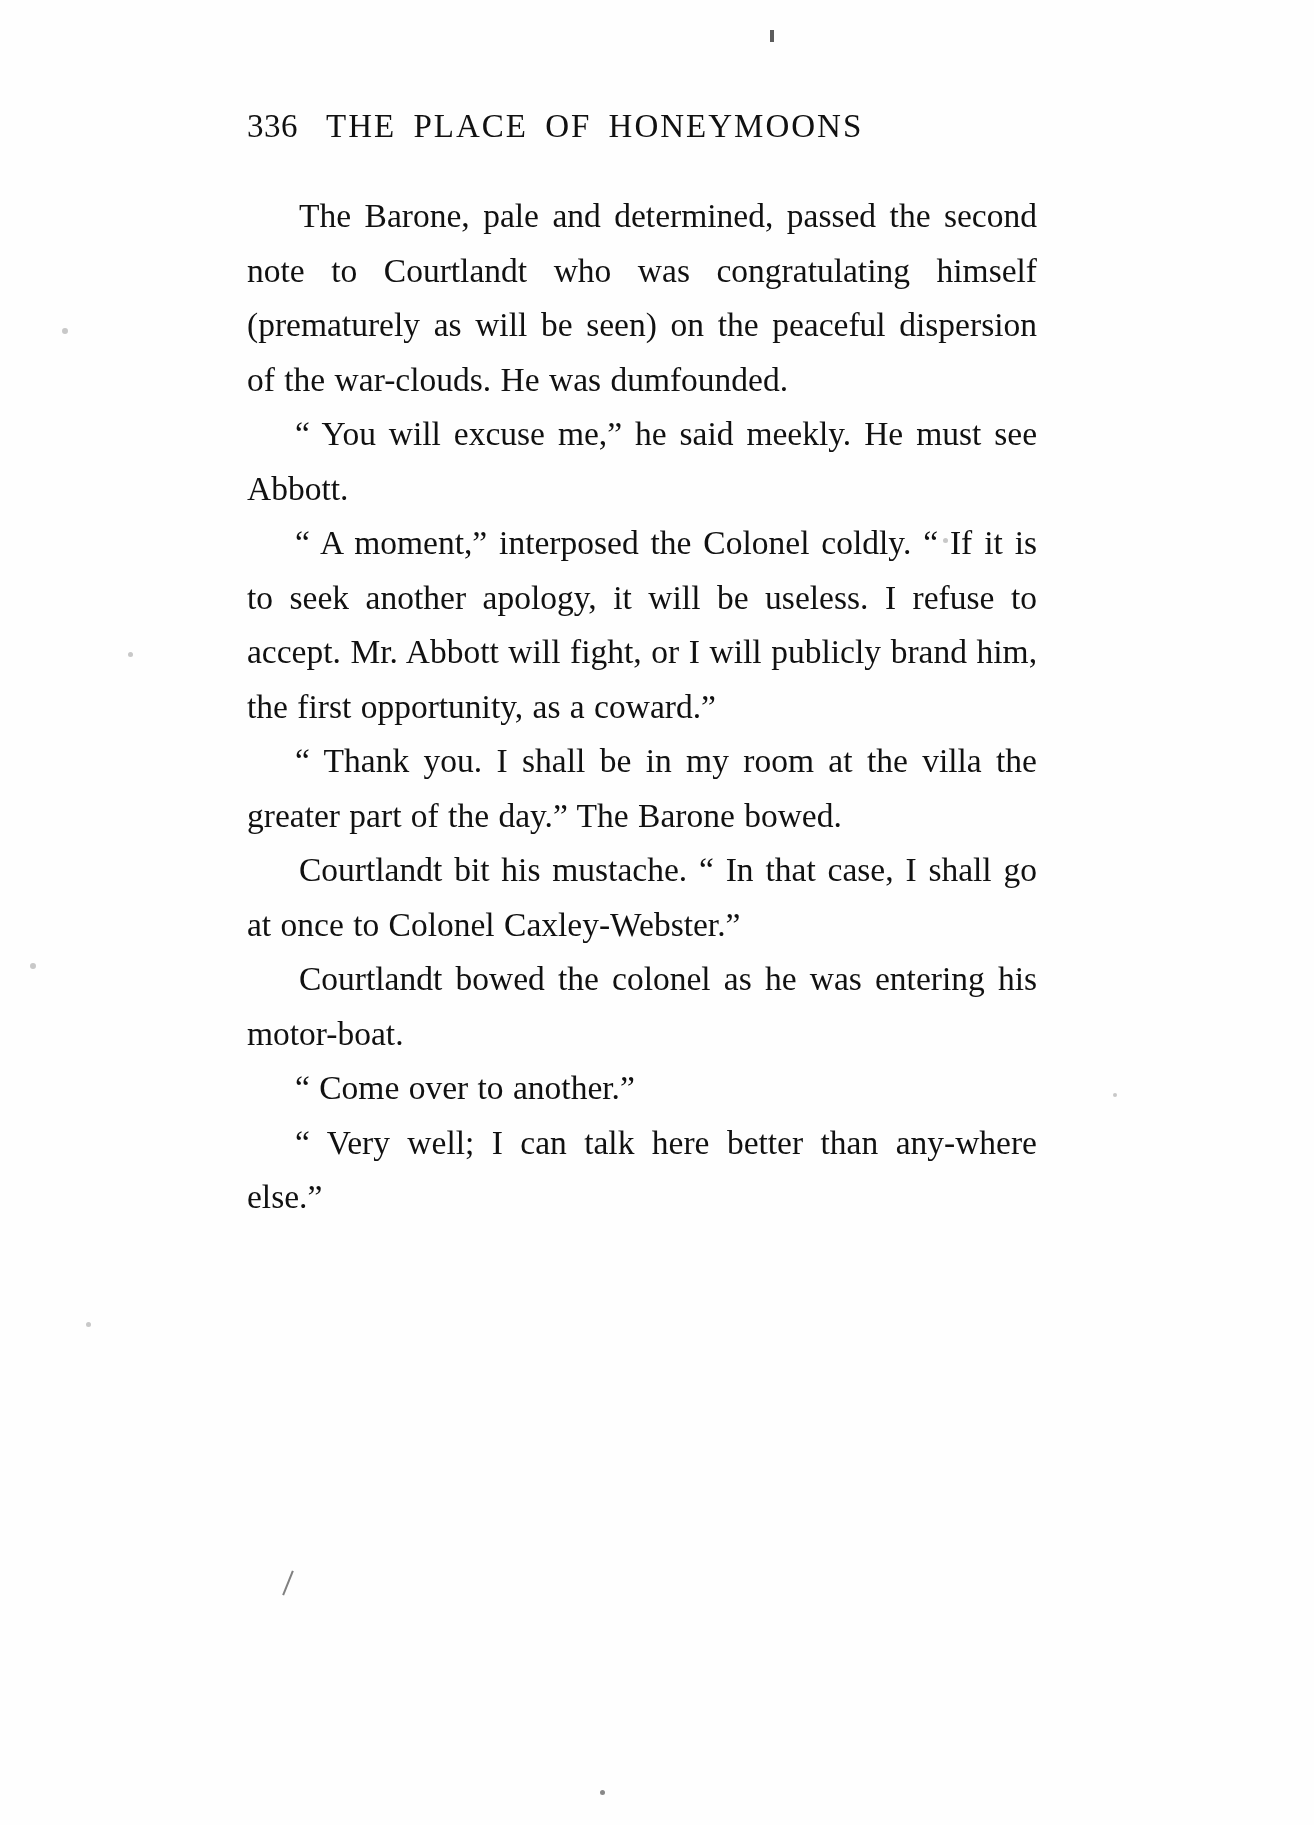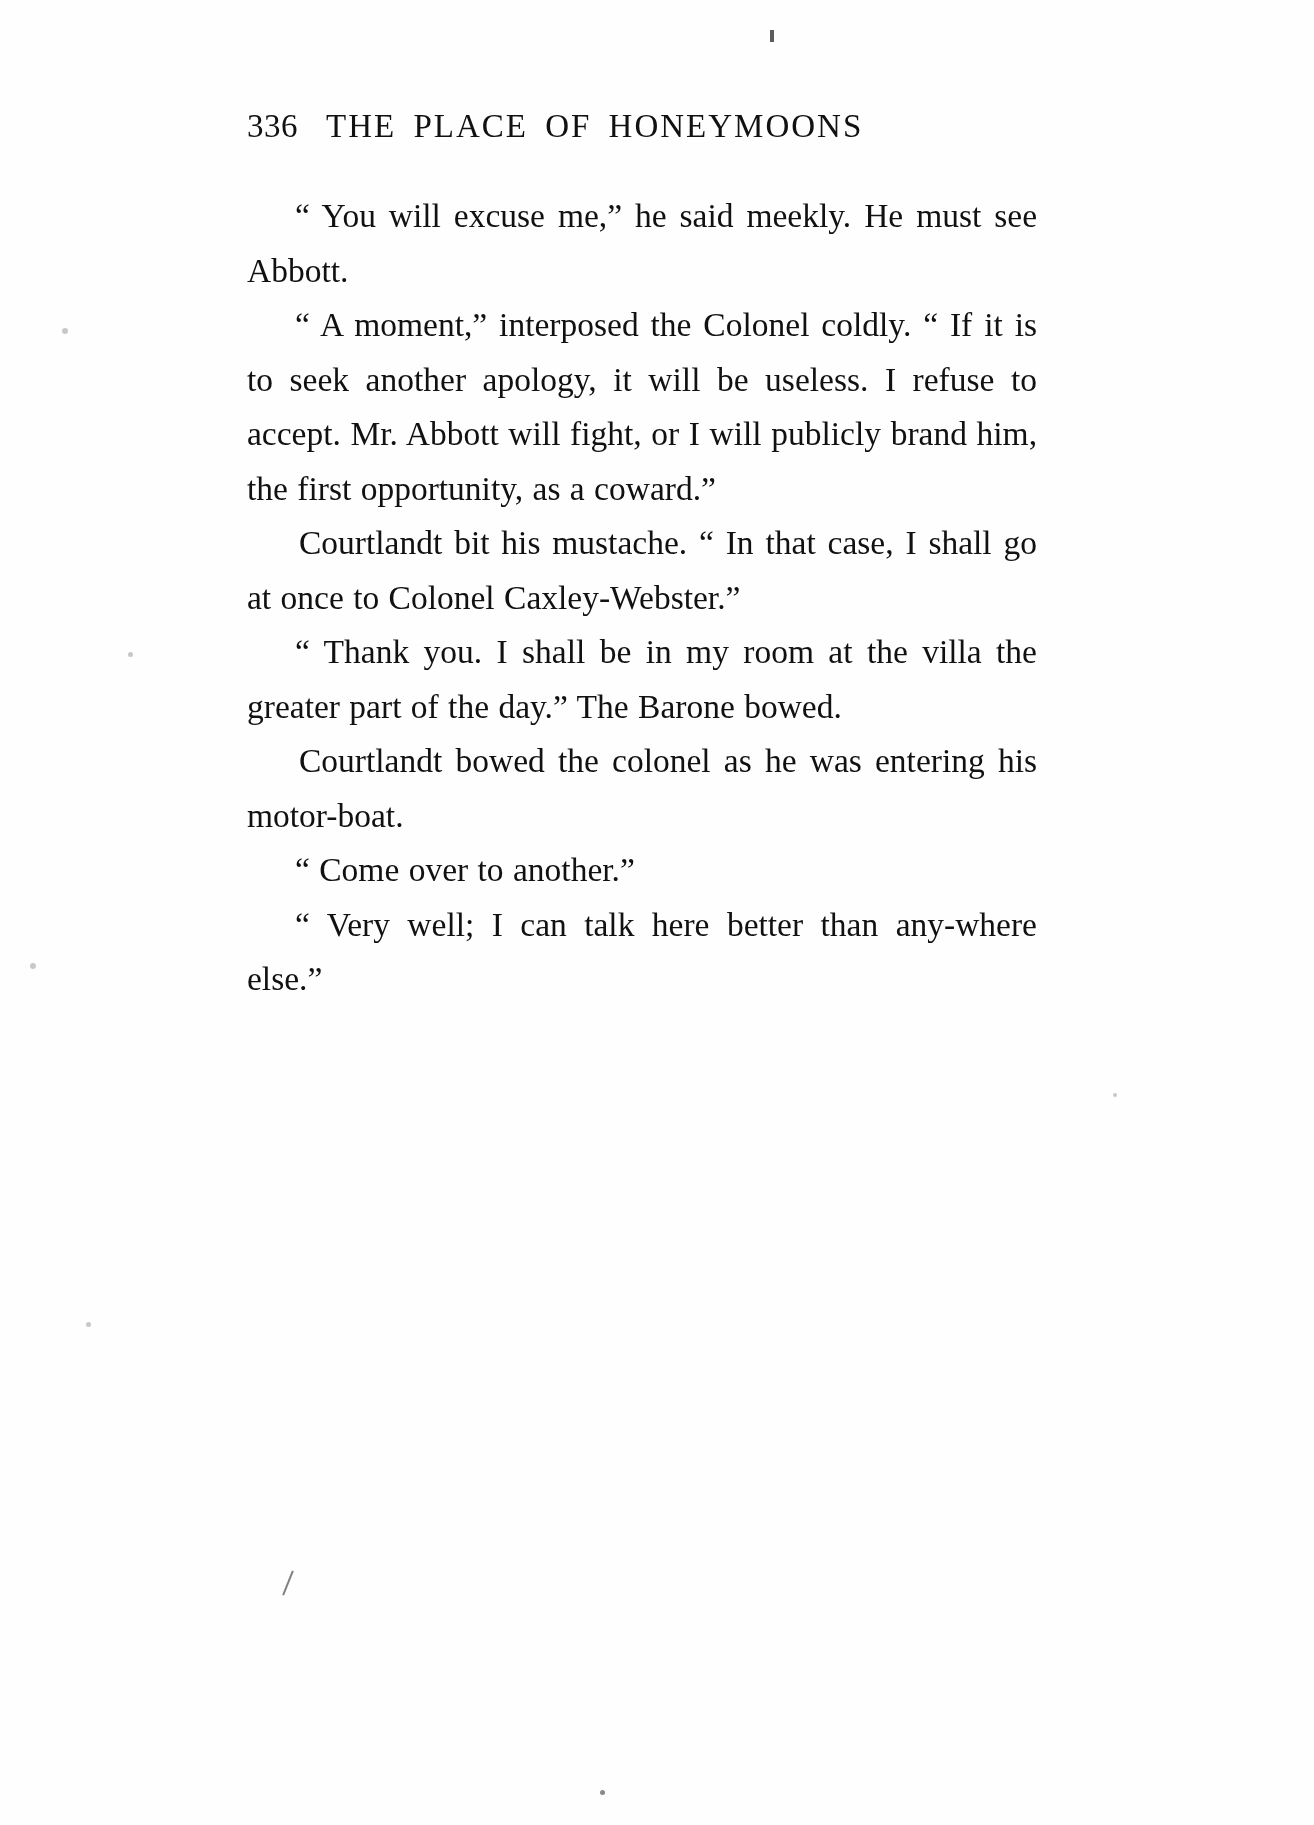--- a/index.html
+++ b/index.html
@@ -111,22 +111,23 @@
   <div class="mark-bottom"></div>
   <div class="dot-bottom"></div>
 
   <div class="content">
 
     <div class="page-header">
       <span class="page-number">336</span>
       <span class="header-title">THE PLACE OF HONEYMOONS</span>
     </div>
 
+    <p class="para">The Barone, pale and determined, passed the second note to Courtlandt who was congratulating himself (prematurely as will be seen) on the peaceful dispersion of the war-clouds.  He was dumfounded.</p>
     <p class="para hang">“ You will excuse me,” he said meekly.   He must see Abbott.</p>
     <p class="para hang">“ A moment,” interposed the Colonel coldly. “ If it is to seek another apology, it will be useless.  I refuse to accept.   Mr. Abbott will fight, or I will publicly brand him, the first opportunity, as a coward.”</p>
+    <p class="para hang">“ Thank you.   I shall be in my room at the villa the greater part of the day.”   The Barone bowed.</p>
     <p class="para">Courtlandt bit his mustache.   “ In that case, I shall go at once to Colonel Caxley-Webster.”</p>
-    <p class="para hang">“ Thank you.   I shall be in my room at the villa the greater part of the day.”   The Barone bowed.</p>
     <p class="para">Courtlandt bowed the colonel as he was entering his motor-boat.</p>
     <p class="para hang">“ Come over to another.”</p>
     <p class="para hang">“ Very well; I can talk here better than any-where else.”</p>
 
   </div>
 </div>
 
 </body></html>

